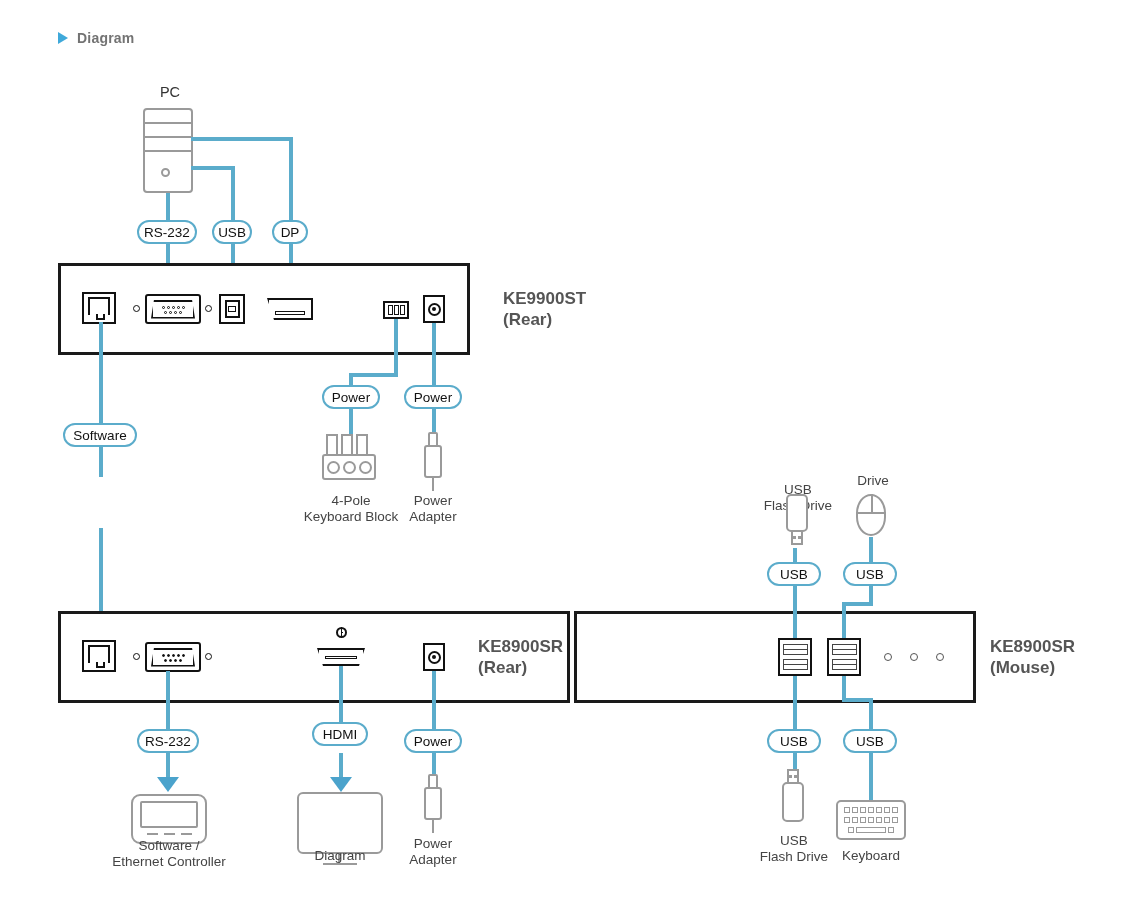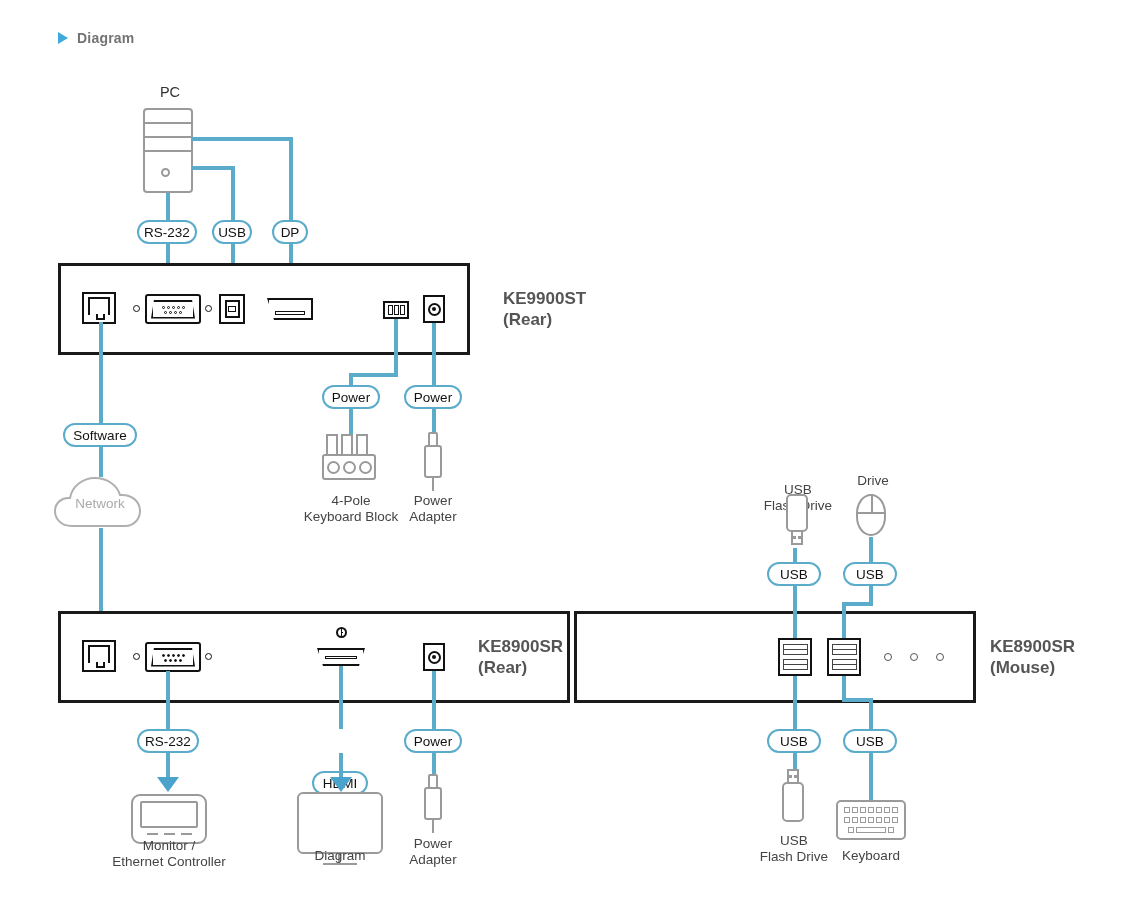--- a/index.html
+++ b/index.html
@@ -191,26 +191,20 @@
 
   <div class="devlabel" style="left:503px;top:288px;">
     <span>KE9900ST</span><br>
     <span>(Rear)</span>
   </div>
 
   <div class="ln lnv" style="left:99px;top:322px;height:102px;"></div>
   <div class="pill" style="left:63px;top:423px;width:74px;">Software</div>
   <div class="ln lnv" style="left:99px;top:447px;height:30px;"></div>
 
-  <div class="cloud" style="left:52px;top:466px;width:96px;height:70px;">
-    <svg width="96" height="70" viewBox="0 0 96 70">
-      <path d="M20 60 C8 60 3 52 3 45 C3 37 10 31 18 32 C20 20 31 12 43 12 C55 12 65 19 68 29 C79 28 88 35 88 45 C88 53 82 60 73 60 Z" fill="#fff" stroke="#b0b0b0" stroke-width="2"></path>
-    </svg>
-    <div style="position:absolute;left:0;top:30px;width:96px;text-align:center;font-size:13.5px;color:#aaa;">Network</div>
-  </div>
   <div class="ln lnv" style="left:99px;top:528px;height:85px;"></div>
 
   <div class="ln lnv" style="left:394px;top:319px;height:56px;"></div>
   <div class="ln lnh" style="left:349px;top:373px;width:49px;"></div>
   <div class="ln lnv" style="left:349px;top:373px;height:14px;"></div>
   <div class="pill" style="left:322px;top:385px;width:58px;">Power</div>
   <div class="ln lnv" style="left:349px;top:409px;height:28px;"></div>
 
   <div class="ln lnv" style="left:432px;top:323px;height:62px;"></div>
   <div class="pill" style="left:404px;top:385px;width:58px;">Power</div>
@@ -281,38 +275,38 @@
     <span>KE8900SR</span><br>
     <span>(Rear)</span>
   </div>
 
   <div class="ln lnv" style="left:166px;top:671px;height:58px;"></div>
   <div class="pill" style="left:137px;top:729px;width:62px;">RS-232</div>
   <div class="ln lnv" style="left:166px;top:753px;height:28px;"></div>
   <div class="arrow" style="left:157px;top:777px;"></div>
 
   <div class="ln lnv" style="left:339px;top:666px;height:63px;"></div>
-  <div class="pill" style="left:312px;top:771px;width:56px;">HDMI</div>
+  <div class="pill" style="left:312px;top:722px;width:56px;">HDMI</div>
   <div class="ln lnv" style="left:339px;top:753px;height:28px;"></div>
   <div class="arrow" style="left:330px;top:777px;"></div>
 
   <div class="ln lnv" style="left:432px;top:671px;height:58px;"></div>
   <div class="pill" style="left:404px;top:729px;width:58px;">Power</div>
   <div class="ln lnv" style="left:432px;top:753px;height:24px;"></div>
 
   <div class="ctrl" style="left:131px;top:794px;">
     <div class="scrn"></div>
     <div class="btns">
         <s></s>
         <s></s>
         <s></s>
       </div>
   </div>
   <div class="cap" style="left:100px;top:838px;width:138px;">
-    <span>Monitor /</span><br>
+    <span>Software /</span><br>
     <span>Ethernet Controller</span>
   </div>
 
   <div class="mon" style="left:297px;top:792px;width:86px;height:74px;">
     <div class="scrn"></div>
       <div class="neck"></div>
       <div class="base"></div>
   </div>
   <div class="cap" style="left:300px;top:848px;width:80px;">Diagram</div>
 

